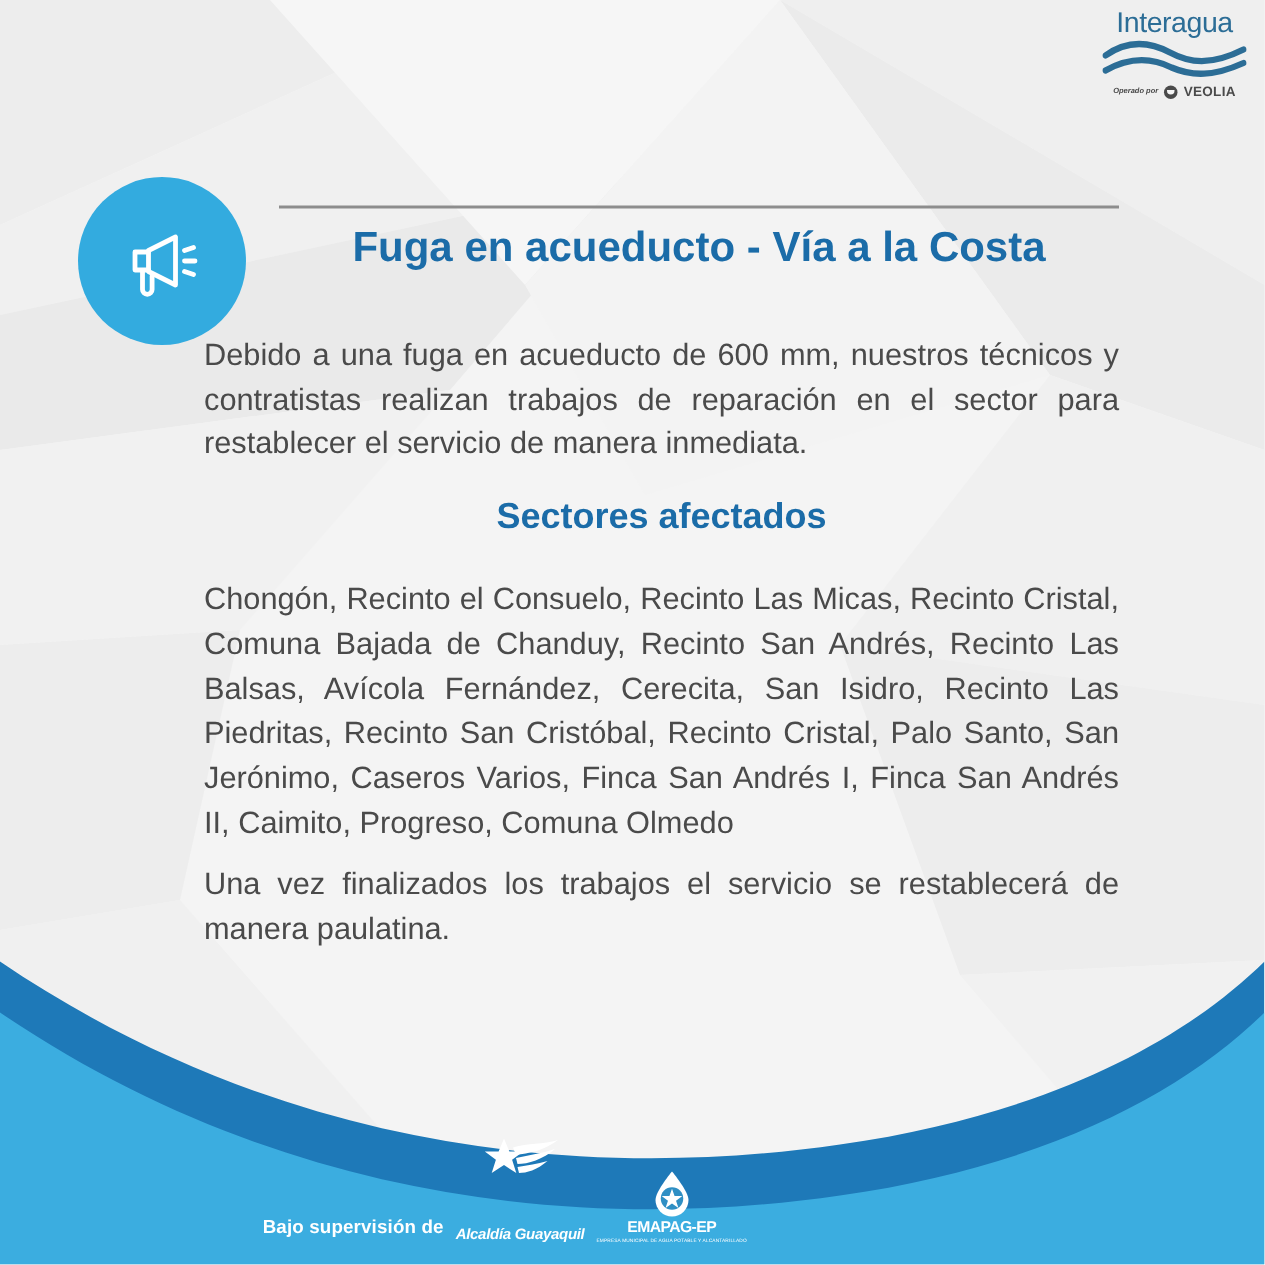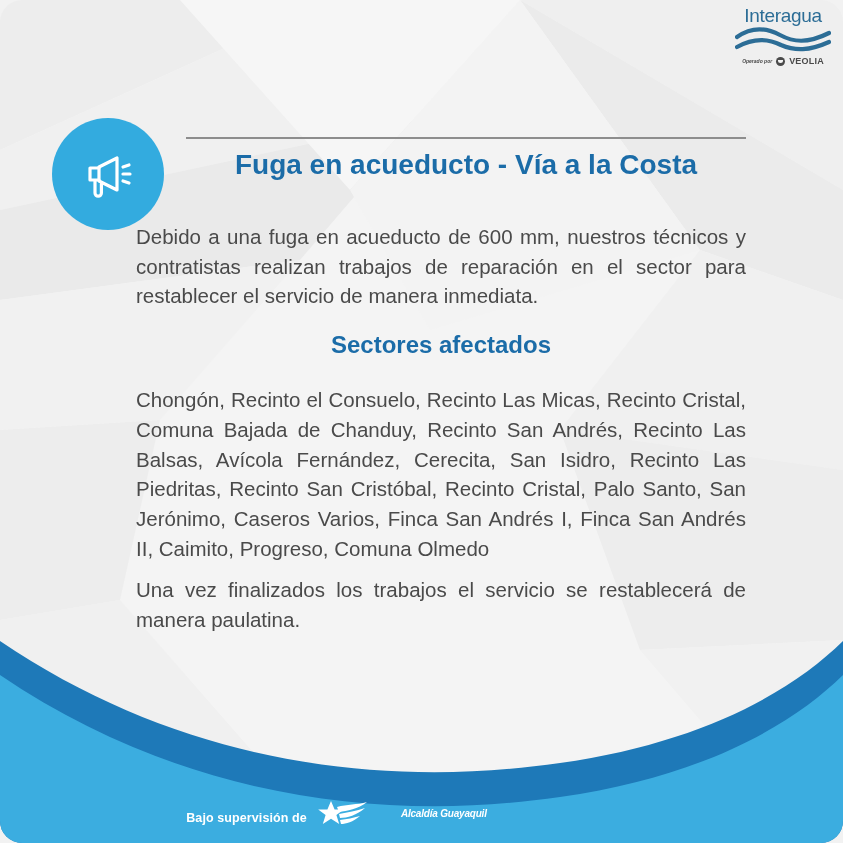--- a/index.html
+++ b/index.html
@@ -7,21 +7,20 @@
     width:843px;height:843px;
     font-family:"Liberation Sans", sans-serif;
     background:#f2f2f2;
     overflow:hidden;
   }
   .poster{
     position:relative;
     width:843px;height:843px;
     background:#f4f4f4;
     overflow:hidden;
-    border-radius:22px;
   }
   
   .bg-facets{position:absolute;inset:0;z-index:0;}
   .bg-facets svg{display:block;width:100%;height:100%;}
 
   
   .logo{
     position:absolute;top:6px;right:8px;width:104px;z-index:6;
     text-align:center;
   }
@@ -85,21 +84,21 @@
 
   
   .footer{
     position:absolute;left:0;bottom:14px;width:673px;z-index:7;
     display:flex;align-items:flex-end;justify-content:center;gap:8px;
   }
   .footer-txt{
     font-size:12.5px;font-weight:bold;color:#ffffff;
     padding-bottom:4px;letter-spacing:0.1px;
   }
-  .alc{display:flex;flex-direction:row;align-items:center;gap:32px;}
+  .alc{display:flex;flex-direction:column;align-items:center;gap:32px;}
   .alc-word{
     font-size:10px;color:#ffffff;font-style:italic;font-weight:bold;
     letter-spacing:-0.2px;margin-top:-1px;
   }
   .ema{display:flex;flex-direction:column;align-items:center;}
   .ema-word{
     font-size:10.5px;color:#ffffff;font-weight:bold;letter-spacing:-0.4px;
     margin-top:0px;
   }
   .ema-sub{font-size:3.2px;color:#ffffff;letter-spacing:0.1px;margin-top:1px;}
@@ -179,15 +178,24 @@
     <div class="alc">
       <svg width="54" height="30" viewBox="0 0 54 30">
         <path d="M16 2 L19.6 10.6 L28.8 10.6 L21.4 16.1 L24.2 25 L16 19.7 L7.8 25 L10.6 16.1 L3.2 10.6 L12.4 10.6 Z" fill="#ffffff"></path>
         <path d="M22 8 C 32 5, 42 6, 52 3 C 43 10, 32 12, 24 13 Z" fill="#ffffff"></path>
         <path d="M24 15 C 33 13, 41 12, 50 9 C 42 16, 32 19, 25 19 Z" fill="#ffffff"></path>
         <path d="M25 21 C 32 20, 38 19, 45 17 C 38 23, 31 25, 26 25 Z" fill="#ffffff"></path>
       </svg>
       <span class="alc-word">Alcaldía Guayaquil</span>
     </div>
 
+    <div class="ema">
+      <svg width="28" height="32" viewBox="0 0 28 32">
+        <path d="M14 1 C 14 1, 25 14, 25 20 a11 11 0 0 1 -22 0 C 3 14, 14 1, 14 1 Z" fill="#ffffff"></path>
+        <circle cx="14" cy="19" r="7.5" fill="#2f8fc4"></circle>
+        <path d="M14 12.5 L15.7 17.4 L20.9 17.4 L16.7 20.5 L18.3 25.4 L14 22.3 L9.7 25.4 L11.3 20.5 L7.1 17.4 L12.3 17.4 Z" fill="#ffffff"></path>
+      </svg>
+      <span class="ema-word">EMAPAG-EP</span>
+      <span class="ema-sub">EMPRESA MUNICIPAL DE AGUA POTABLE Y ALCANTARILLADO</span>
+    </div>
   </div>
 
 </div>
 
 </body></html>

